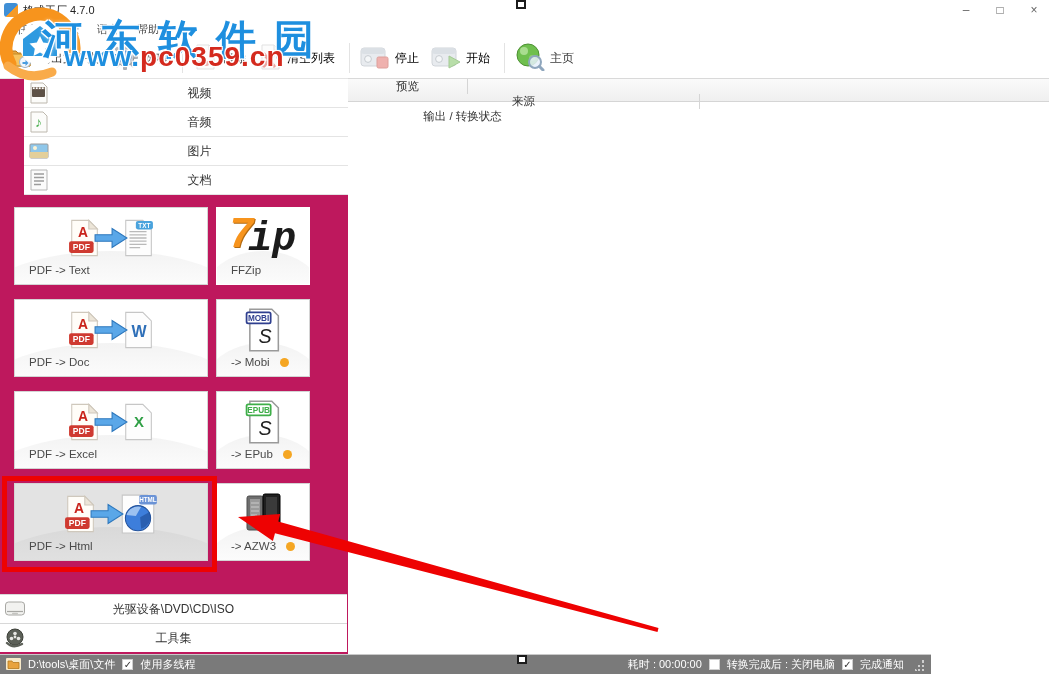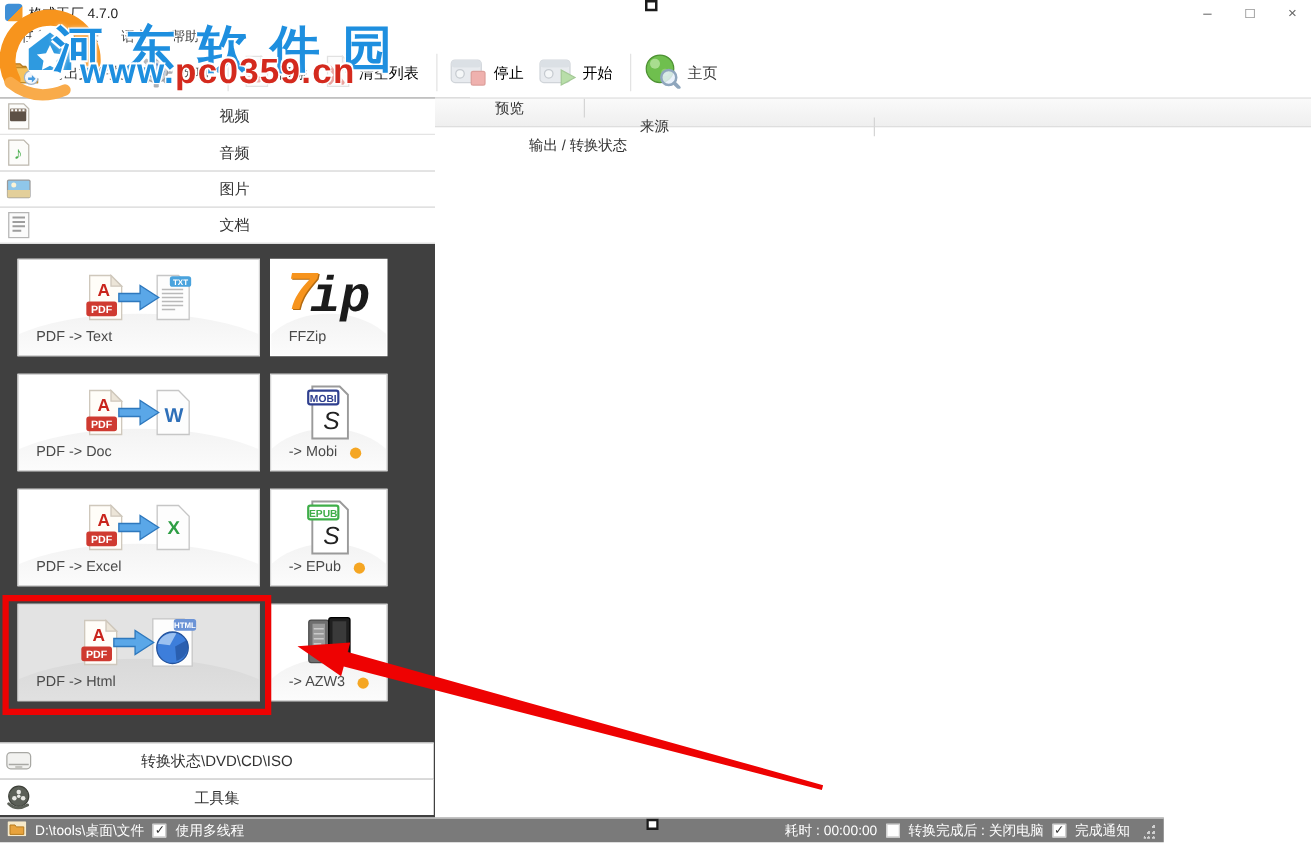--- a/index.html
+++ b/index.html
@@ -19,21 +19,21 @@
 
   
   .toolbar { position:absolute; left:0; top:38px; width:1049px; height:40px; background:#fff; display:flex; align-items:center; padding-left:6px; }
   .tb-btn { display:flex; align-items:center; gap:5px; margin-right:12px; }
   .tb-label { font-size:12px; color:#3a3a3a; }
   .tb-btn.disabled .tb-label { color:#000000; }
   .tb-btn.disabled svg { opacity:.55; }
   .tb-sep { width:1px; height:30px; background:#e3e3e3; margin:0 10px 0 2px; }
 
   
-  .left-panel { position:absolute; left:0; top:78px; width:376px; height:576px; background:#404040; border-right:1px solid #d9d9d9; border-top:1px solid #e4e4e4; }
+  .left-panel { position:absolute; left:0; top:78px; width:376px; height:576px; background:#be185d; border-right:1px solid #d9d9d9; border-top:1px solid #e4e4e4;padding-left:24px; }
   .cat-row { position:relative; height:29px; background:#fff; border-bottom:1px solid #e4e4e4; display:flex; align-items:center; }
   .cat-icon { position:absolute; left:4px; top:3px; width:22px; height:22px; }
   .cat-label { width:100%; text-align:center; font-size:12px; color:#333; }
   .bottom-rows { position:absolute; left:0; bottom:2px; width:347px; }
   .bottom-rows .cat-row { border-top:1px solid #d8d8d8; border-bottom:none; }
 
   
   .tile { position:absolute; background:#fff; border:1px solid #d4d4d4; overflow:hidden; }
   .tile.noborder { border-color:transparent; }
   .tile.selected { background:#e3e3e3; }
@@ -405,21 +405,21 @@
 
   <div class="bottom-rows">
     <div class="cat-row">
       <span class="cat-icon">
         <svg width="22" height="22" viewBox="0 0 22 22">
           <rect x="1.5" y="4" width="19" height="13" rx="3" fill="#f2f2f0" stroke="#a8a8a4"></rect>
           <path d="M3 13.5 h16" stroke="#a8a8a4" stroke-width="1.2"></path>
           <rect x="8" y="14.8" width="6" height="1.6" rx="0.8" fill="#c4c4c0"></rect>
         </svg>
       </span>
-      <span class="cat-label">转换状态\DVD\CD\ISO</span>
+      <span class="cat-label">光驱设备\DVD\CD\ISO</span>
     </div>
     <div class="cat-row">
       <span class="cat-icon">
         <svg width="22" height="22" viewBox="0 0 22 22">
           <circle cx="11" cy="10" r="8" fill="#5c6058" stroke="#3c3f38"></circle>
           <circle cx="11" cy="6.5" r="1.8" fill="#e8e8e4"></circle>
             <circle cx="7.5" cy="11.5" r="1.8" fill="#e8e8e4"></circle>
           <circle cx="14.5" cy="11.5" r="1.8" fill="#e8e8e4"></circle>
             <circle cx="11" cy="10" r="1.4" fill="#e8e8e4"></circle>
           <path d="M3 16 q6 6 15 1" stroke="#5c6058" stroke-width="2.4" fill="none" stroke-linecap="round"></path>

